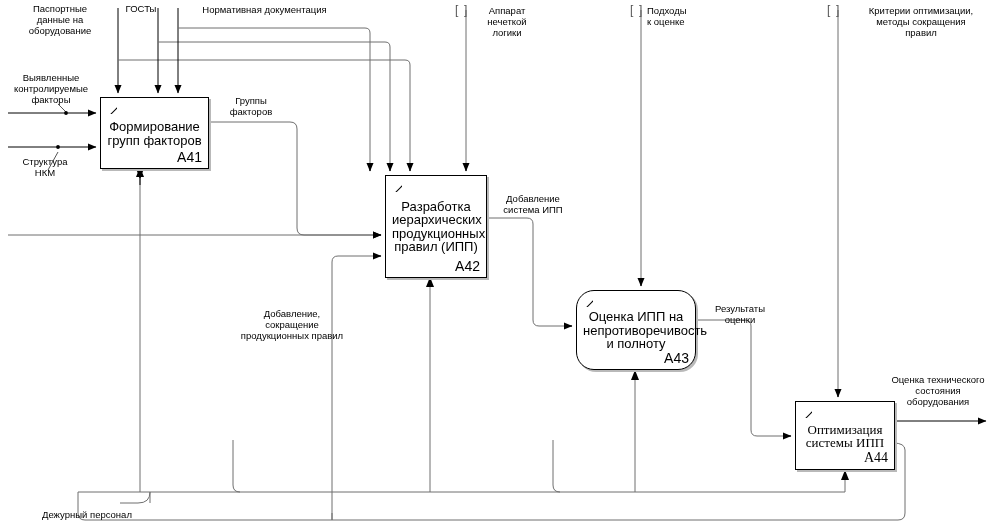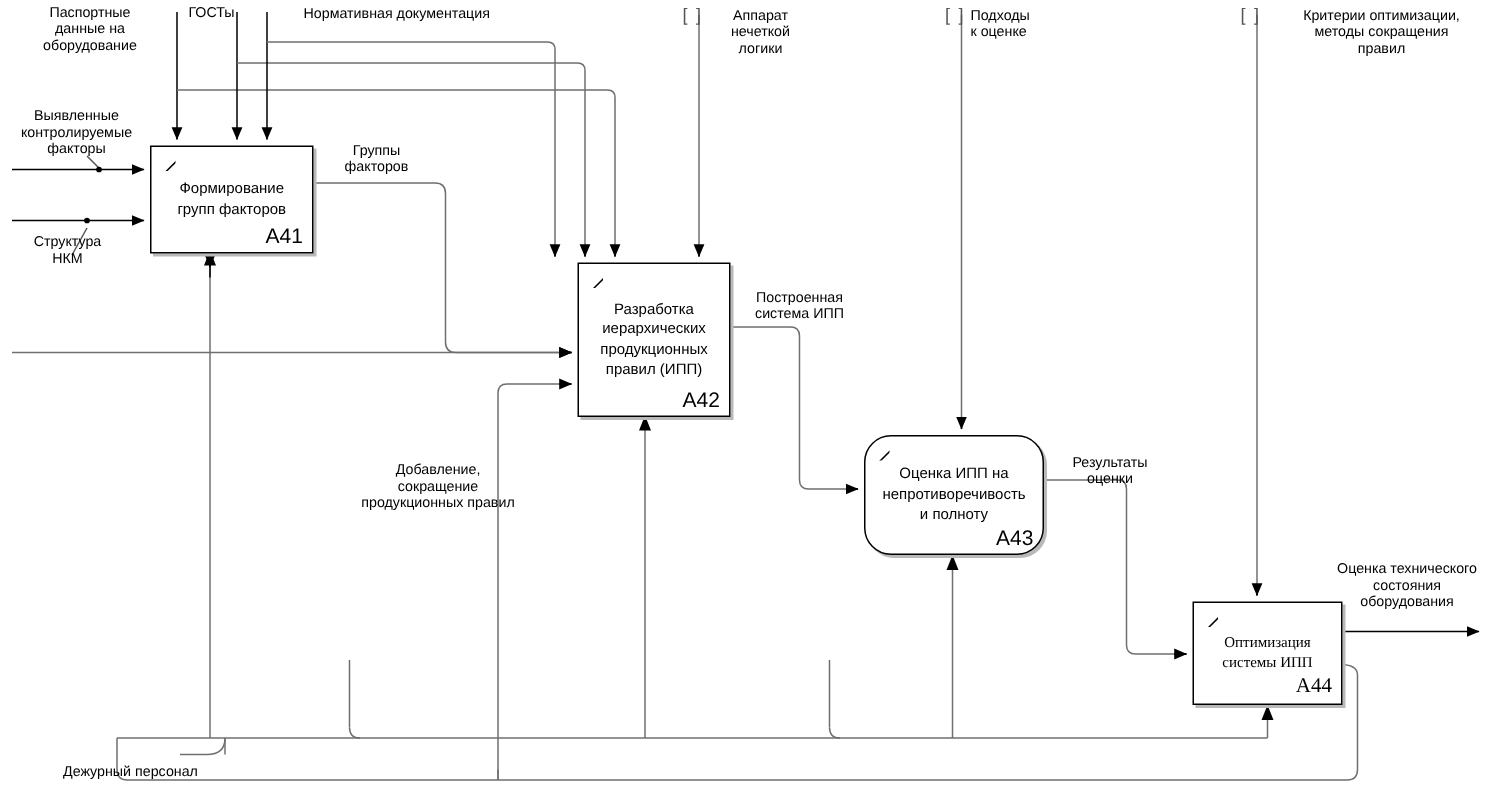--- a/index.html
+++ b/index.html
@@ -2,21 +2,21 @@
 <html><head>
 <meta charset="utf-8">
 <style>
   html,body{margin:0;padding:0;background:#ffffff;}
   body{font-family:"Liberation Sans","DejaVu Sans",sans-serif;}
   #stage{position:relative;width:1003px;height:531px;background:#ffffff;overflow:hidden;}
   #wires{position:absolute;left:0;top:0;width:1003px;height:531px;}
   .lbl{position:absolute;font-size:9.5px;line-height:11px;color:#000;text-align:center;white-space:pre-line;letter-spacing:0px;}
   .box{position:absolute;border:1.4px solid #000;background:#fff;box-shadow:2px 2px 0 0 #b9b9b9;}
   .box .title{position:absolute;left:0;right:0;top:50%;transform:translateY(-50%);
-       text-align:center;font-size:10px;line-height:13.5px;color:#000;padding:0 6px;box-sizing:border-box;white-space:pre-line;}
+       text-align:center;font-size:13px;line-height:13.5px;color:#000;padding:0 6px;box-sizing:border-box;white-space:pre-line;}
   .box .code{position:absolute;right:6px;bottom:3px;font-size:14px;color:#000;}
   .box .corner{position:absolute;left:0;top:0;width:16px;height:16px;overflow:hidden;}
   .box .corner:after{content:"";position:absolute;left:-6px;top:-6px;width:22px;height:22px;
        border-bottom:1.2px solid #000;transform:rotate(-45deg);transform-origin:center;}
   .tunnel{position:absolute;font-size:12px;color:#555;line-height:12px;}
 </style>
 </head>
 <body>
 
 <div id="stage">
@@ -169,21 +169,21 @@
 контролируемые
 факторы</div>
 
   <div class="lbl" style="left:2px;top:156px;width:86px;">Структура
 НКМ</div>
 
 
   <div class="lbl" style="left:213px;top:95px;width:76px;">Группы
 факторов</div>
 
-  <div class="lbl" style="left:489px;top:193px;width:88px;">Построенная
+  <div class="lbl" style="left:489px;top:193px;width:88px;">Добавление
 система ИПП</div>
 
   <div class="lbl" style="left:701px;top:303px;width:78px;">Результаты
 оценки</div>
 
   <div class="lbl" style="left:222px;top:308px;width:140px;">Добавление,
 сокращение
 продукционных правил</div>
 
   <div class="lbl" style="left:42px;top:509px;width:100px;text-align:left;">Дежурный персонал</div>

